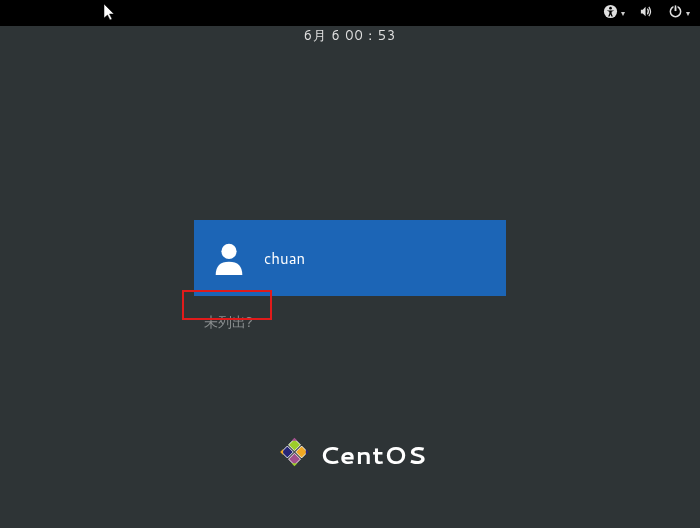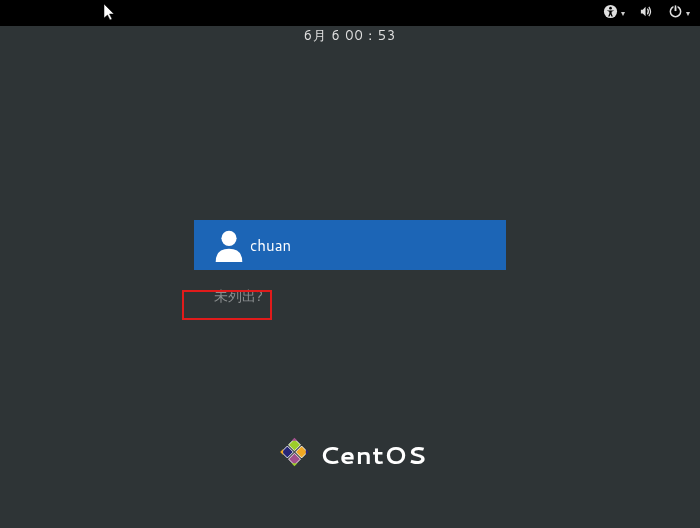--- a/index.html
+++ b/index.html
@@ -55,42 +55,42 @@
       z-index: 100;
     }
     .login-container {
       position: absolute;
       left: 194px;
       top: 220px;
       width: 312px;
     }
     .user-item {
       width: 312px;
-      height: 50px;
+      height: 76px;
       background: #1c65b6;
       display: flex;
       align-items: center;
       padding-left: 16px;
-      gap: 2px;
+      gap: 16px;
       cursor: pointer;
     }
     .avatar {
       width: 38px;
       height: 38px;
       display: flex;
       align-items: center;
       justify-content: center;
     }
     .username {
       color: #ffffff;
       font-size: 15px;
     }
     .not-listed {
       margin-top: 16px;
-      margin-left: 20px;
+      margin-left: 10px;
       color: #8a8e8f;
       font-size: 14px;
       display: inline-block;
       cursor: pointer;
     }
     .highlight-box {
       position: absolute;
       left: 182px;
       top: 290px;
       width: 90px;

